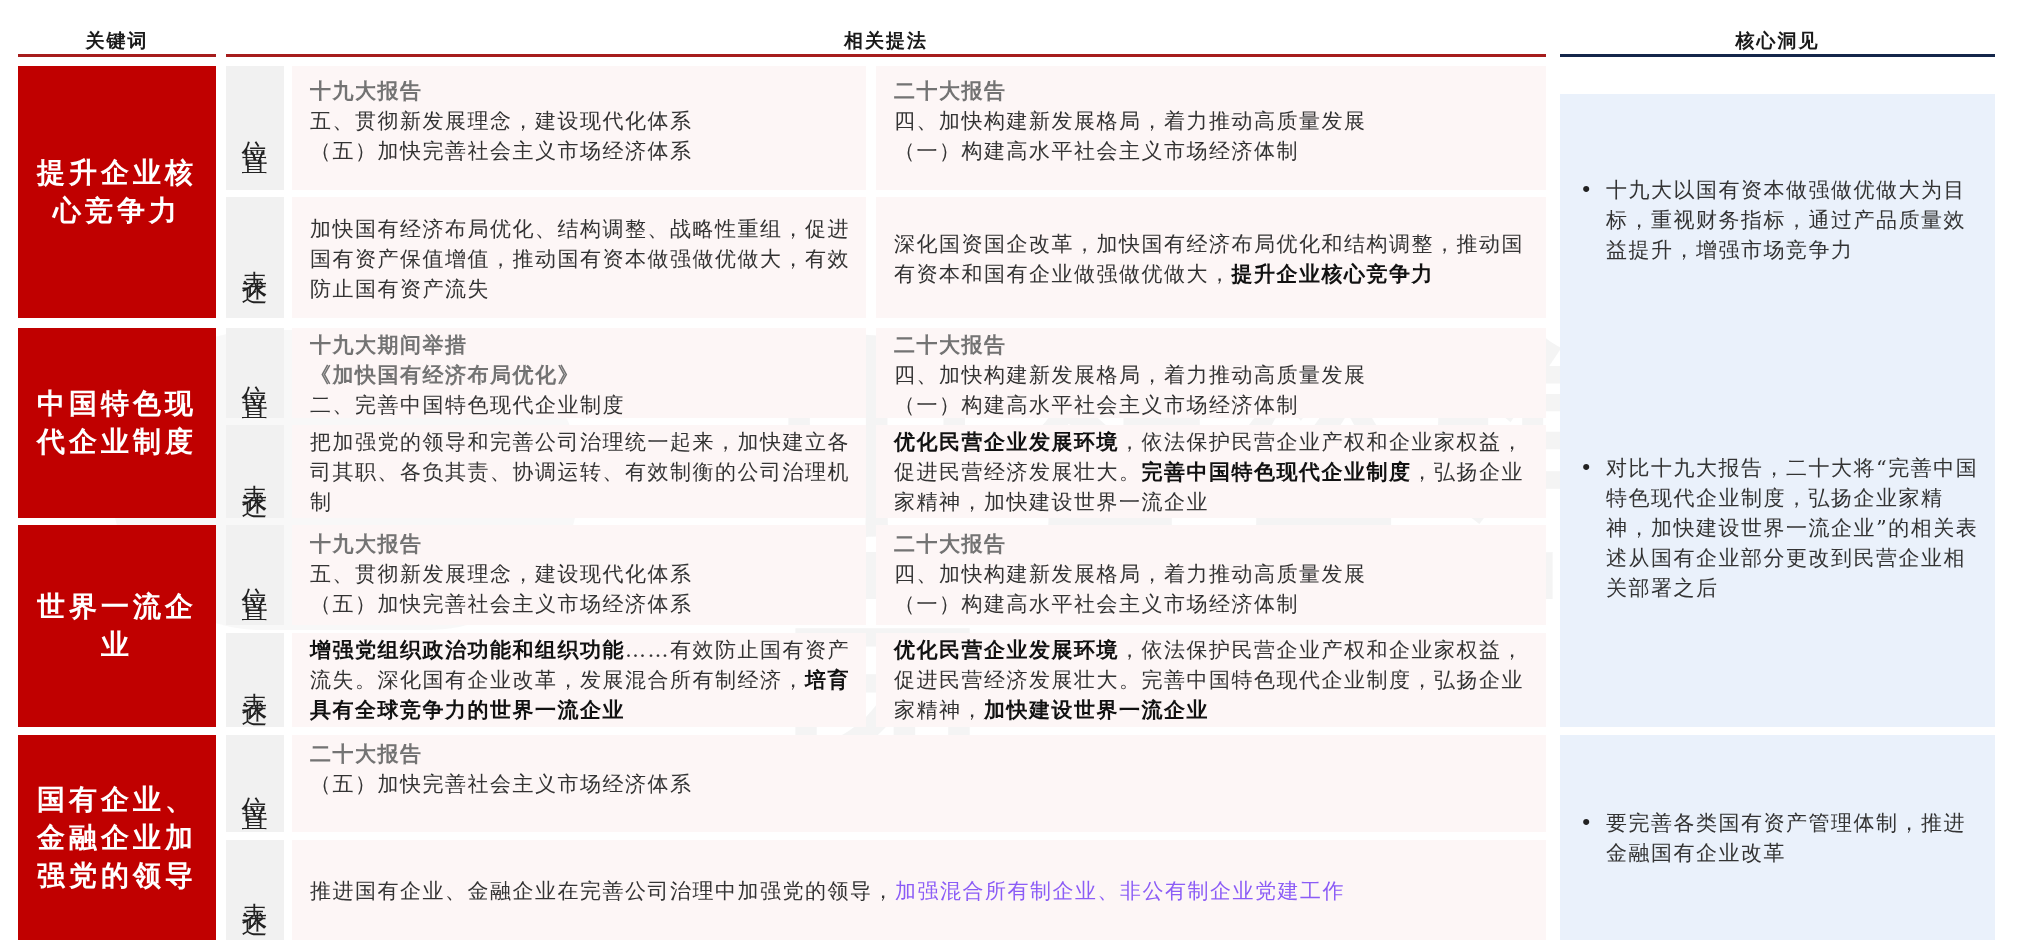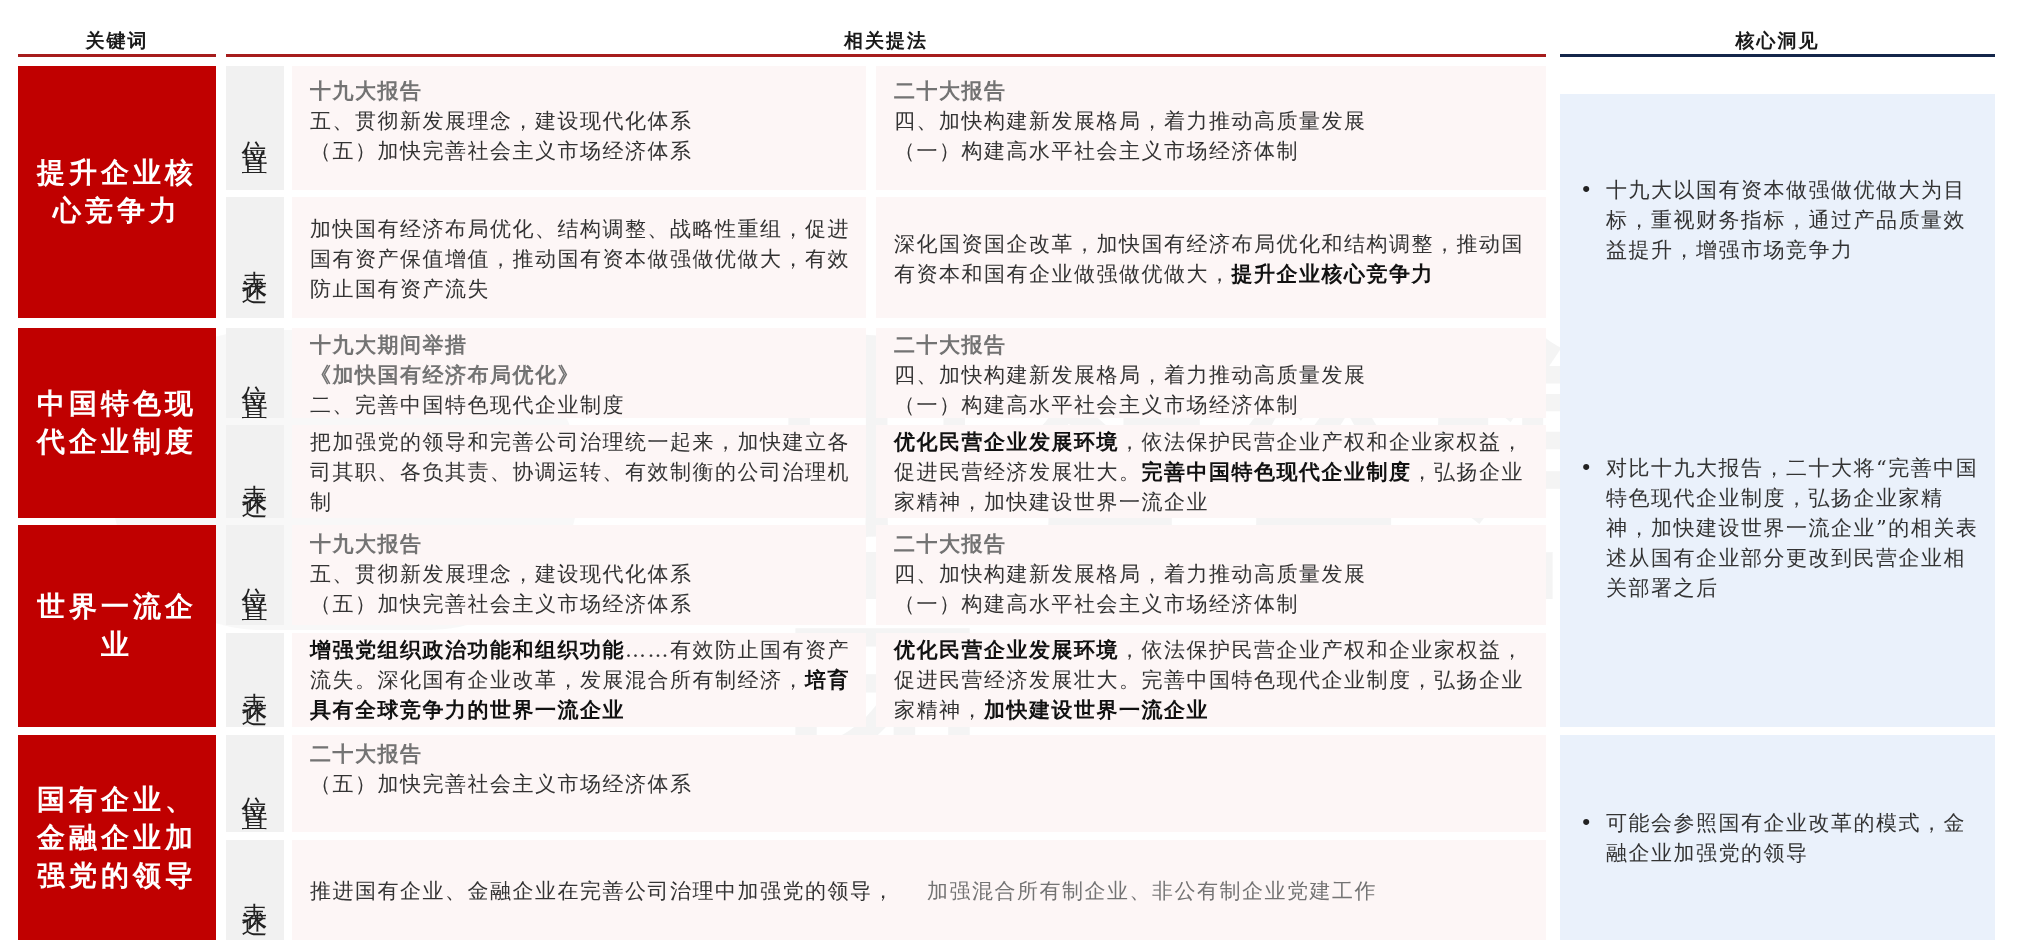--- a/index.html
+++ b/index.html
@@ -16,21 +16,21 @@
 
   .kw { position: absolute; left: 18px; width: 198px; background: #c00000; color: #fff; font-size: 28px; font-weight: bold; display: flex; align-items: center; justify-content: center; text-align: center; line-height: 38px; letter-spacing: 4px; padding: 0 12px; }
 
   .lbl { position: absolute; left: 226px; width: 58px; background: #f1f1f1; color: #222; font-size: 26px; display: flex; align-items: center; justify-content: center; text-align: center; line-height: 38px; writing-mode: vertical-rl; letter-spacing: 8px; }
   .lbl span { writing-mode: vertical-rl; }
 
   .cell { position: absolute; background: #fdf6f6; padding: 8px 14px 6px 18px; font-size: 21px; line-height: 30px; color: #333; letter-spacing: 1.5px; }
   .cell .t { font-weight: bold; color: #737373; }
   .cell b { font-weight: bold; color: #111; }
   .cell.mid { display: flex; flex-direction: column; justify-content: center; }
-  .cell .gray { color: #737373; margin-left: 32px; }
+  .cell .gray { color: #8b5cf6; }
 
   .ins { position: absolute; left: 1560px; width: 435px; background: #eaf1fb; padding: 8px 14px 8px 16px; font-size: 21px; line-height: 30px; color: #333; letter-spacing: 1.5px; display: flex; flex-direction: column; justify-content: center; }
   .ins ul { list-style: none; }
   .ins li { position: relative; padding-left: 30px; }
   .ins li::before { content: "•"; position: absolute; left: 4px; top: 0; color: #222; }
   .ins b { font-weight: bold; color: #111; }
 
   .watermark { position: absolute; pointer-events: none; color: rgba(150,150,150,0.10); font-family: "DejaVu Sans", sans-serif; font-weight: bold; }
   .wm1 { left: 780px; top: 300px; font-size: 210px; letter-spacing: 10px; }
   .wm2 { left: 560px; top: 540px; font-size: 64px; letter-spacing: 6px; }
@@ -146,15 +146,15 @@
     <li><span>十九大以国有资本做强做优做大为目标，重视财务指标，通过产品质量效益提升，增强市场竞争力</span></li>
   </ul>
 </div>
 <div class="ins" style="top:328px;height:399px;">
   <ul>
     <li><span>对比十九大报告，二十大将“完善中国特色现代企业制度，弘扬企业家精神，加快建设世界一流企业”的相关表述从国有企业部分更改到民营企业相关部署之后</span></li>
   </ul>
 </div>
 <div class="ins" style="top:735px;height:205px;">
   <ul>
-    <li><span>可能会参照国有企业改革的模式，金融企业加强党的领导</span></li>
+    <li><span>要完善各类国有资产管理体制，推进金融国有企业改革</span></li>
   </ul>
 </div>
 
 </body></html>

